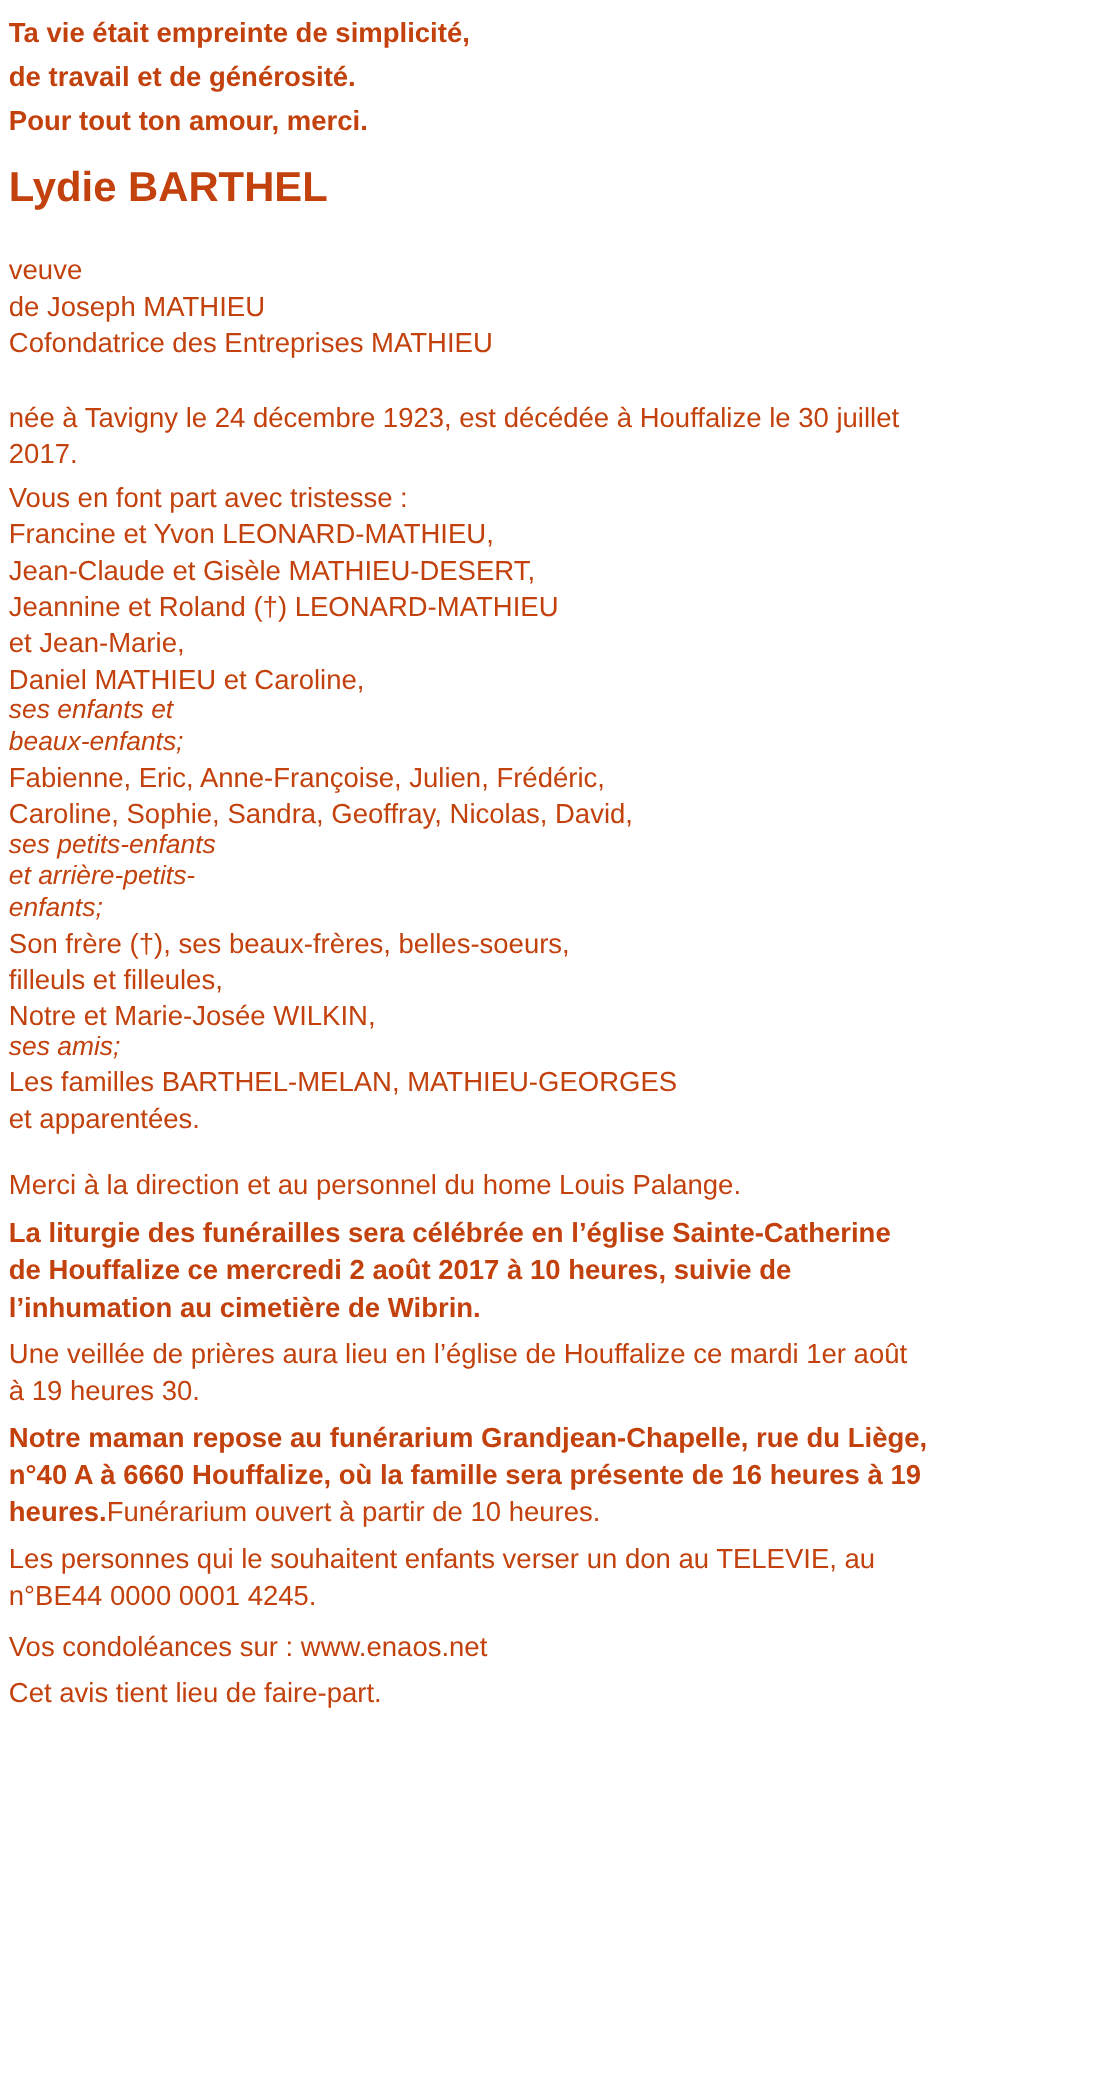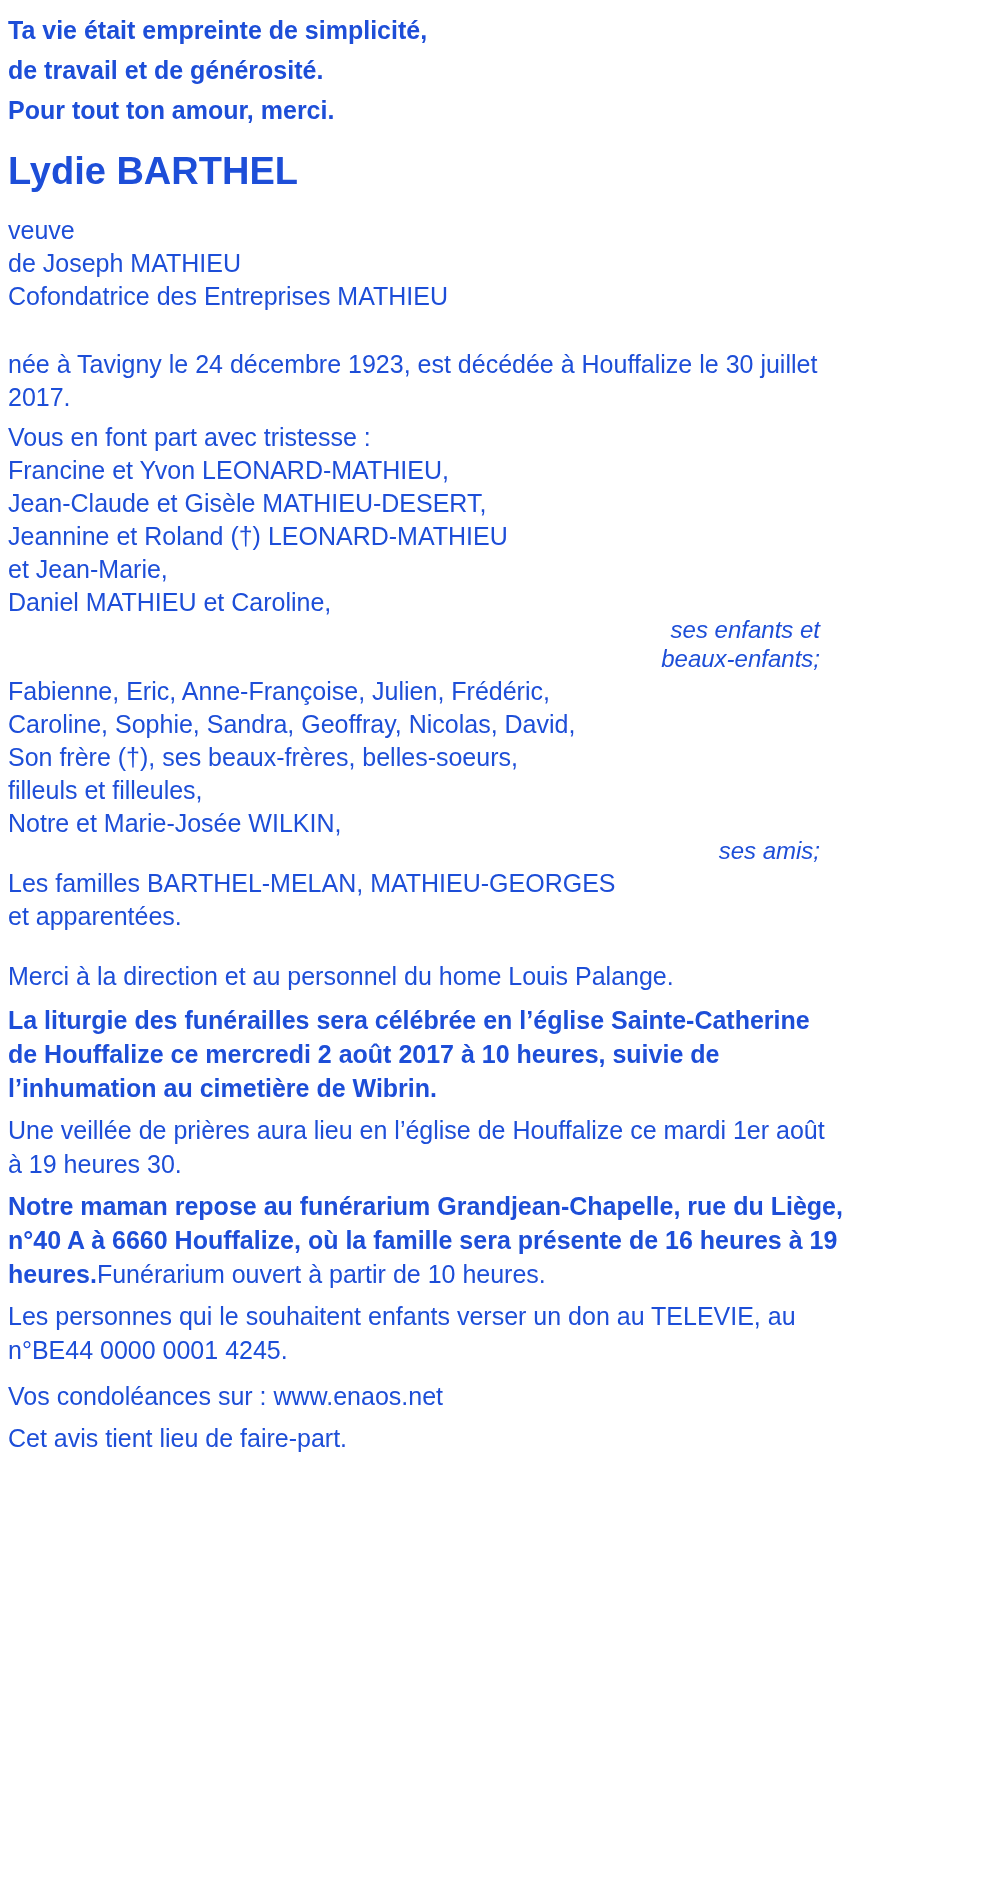--- a/index.html
+++ b/index.html
@@ -7,45 +7,44 @@
     padding: 0;
     background: #ffffff;
   }
   .page {
     position: relative;
     width: 1000px;
     height: 1886px;
     box-sizing: border-box;
     padding: 10px 10px 0 8px;
     background: #ffffff;
-    color: #1d4ed8;
+    color: #c2410c;
     font-family: "Liberation Sans", "DejaVu Sans", sans-serif;
     font-size: 25px;
     overflow: hidden;
   }
   .line { display: block; white-space: nowrap; line-height: 33px; }
   .b { font-weight: bold; }
 
   .epitaph { margin: 0 0 18px 0; }
   .epitaph .line { line-height: 40px; font-weight: bold; }
 
   .name {
-    margin: 0 0 20px 0;
+    margin: 0 0 36px 0;
     font-size: 38px;
     line-height: 46px;
     font-weight: bold;
     white-space: nowrap;
   }
 
   .status { margin: 0 0 35px 0; }
   .lifedates { margin: 0 0 7px 0; }
 
   .label-right {
     width: 812px;
-    text-align: right;
     font-style: italic;
     font-size: 24px;
     margin: -4px 0 2px 0;
   }
   .label-right .line { line-height: 29px; }
 
   .para { margin: 0 0 8px 0; }
   .para .line { line-height: 34px; }
   .thanks { margin: 26px 0 10px 0; }
   .liturgy .line, .funerarium .line { font-weight: bold; }
@@ -90,20 +89,25 @@
     <div class="label-right">
       <span class="line">ses enfants et</span>
       <span class="line">beaux-enfants;</span>
     </div>
 
     <div>
       <span class="line">Fabienne, Eric, Anne-Françoise, Julien, Frédéric,</span>
       <span class="line">Caroline, Sophie, Sandra, Geoffray, Nicolas, David,</span>
     </div>
 
+    <div class="label-right">
+      <span class="line">ses petits-enfants</span>
+      <span class="line">et arrière-petits-</span>
+      <span class="line">enfants;</span>
+    </div>
 
     <div>
       <span class="line">Son frère (†), ses beaux-frères, belles-soeurs,</span>
       <span class="line">filleuls et filleules,</span>
       <span class="line">Notre et Marie-Josée WILKIN,</span>
     </div>
 
     <div class="label-right">
       <span class="line">ses amis;</span>
     </div>

